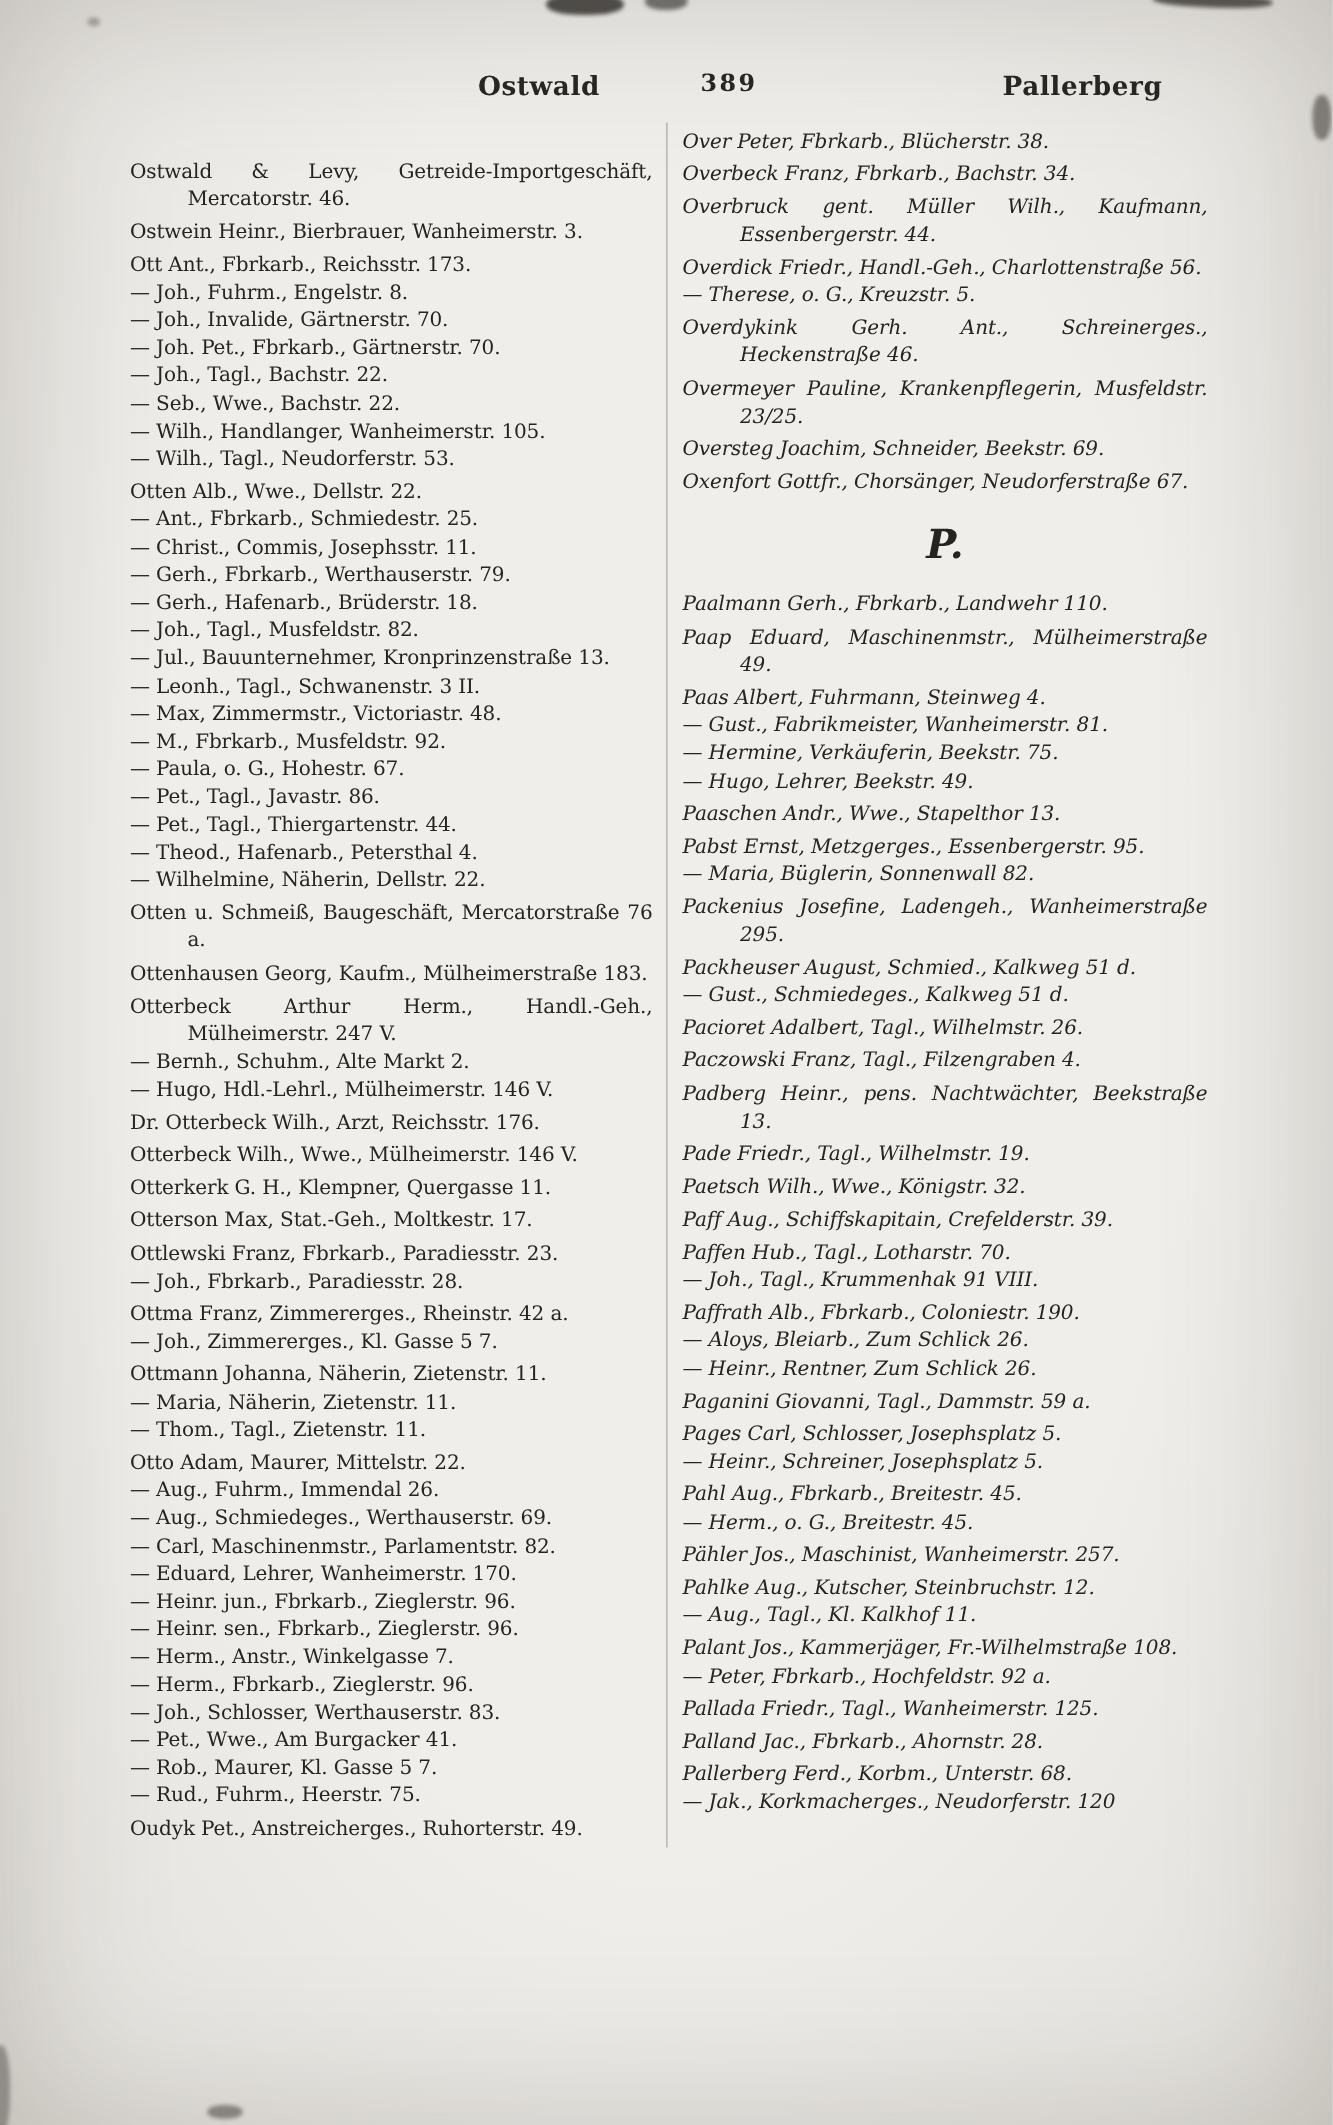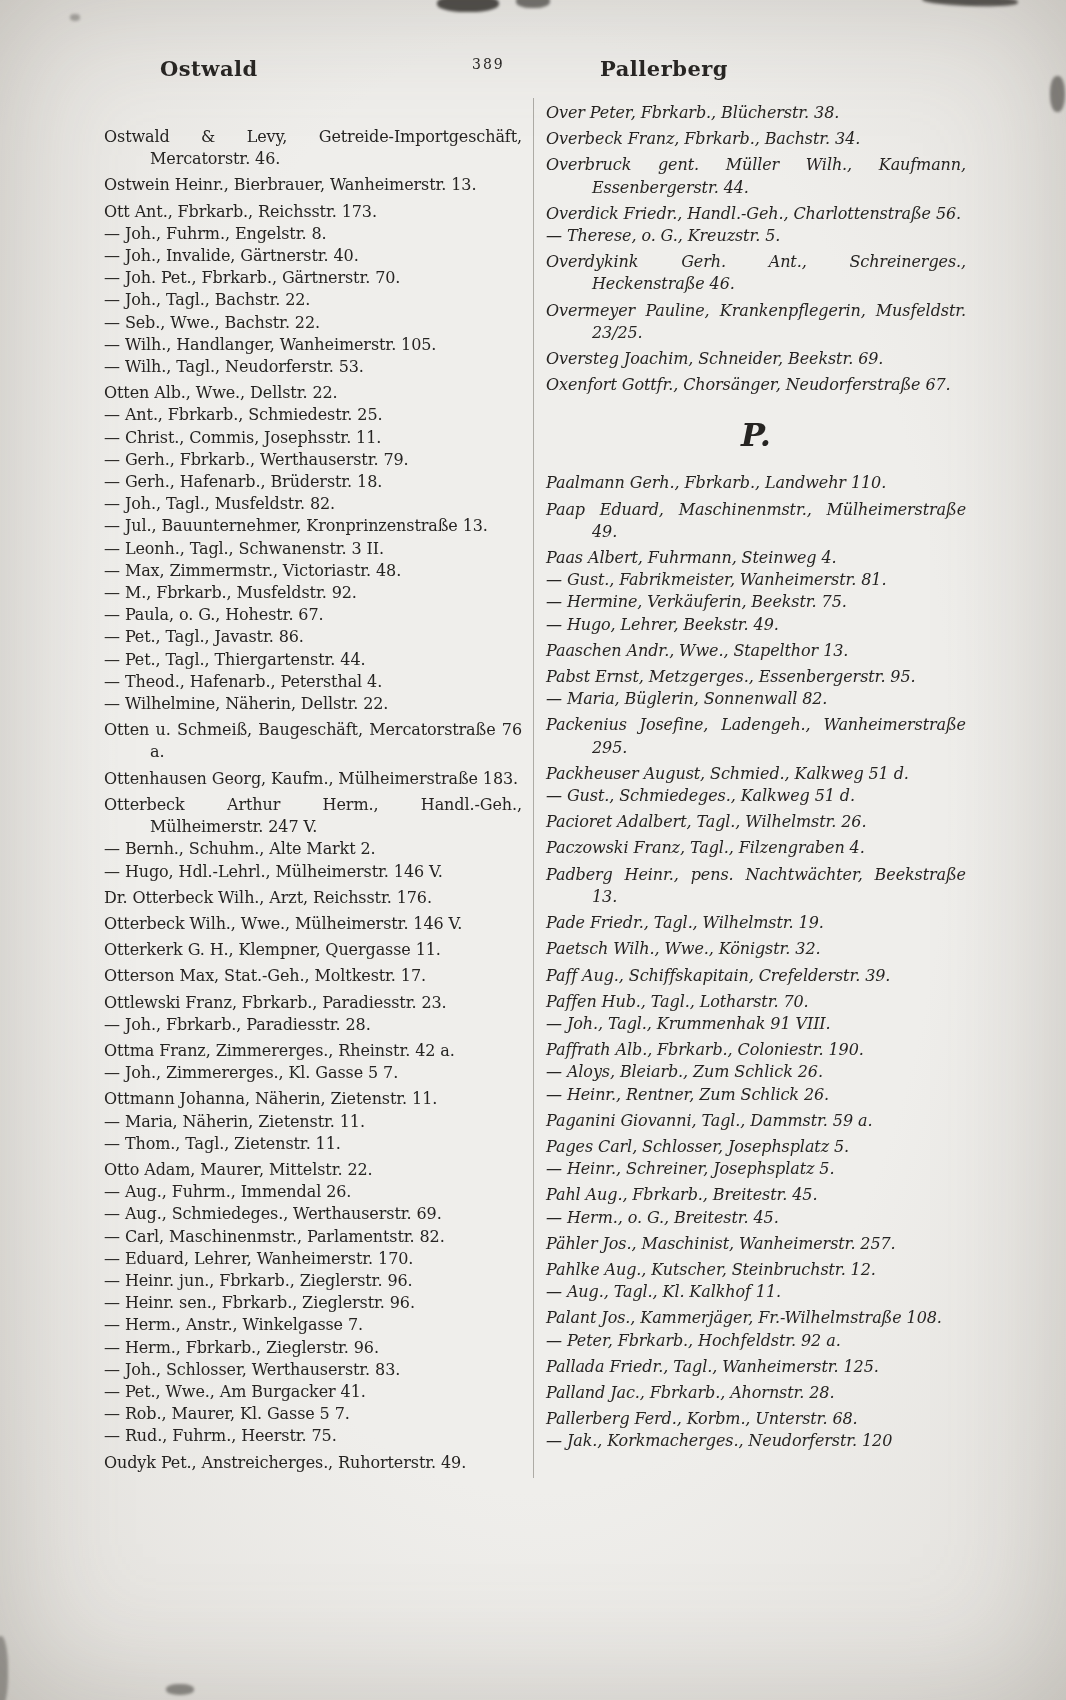--- a/index.html
+++ b/index.html
@@ -20,23 +20,23 @@
   .smudge { position: absolute; background: #2e2c29; border-radius: 45%; filter: blur(1.6px); }
   .s1 { left: 437px; top: -5px;  width: 62px; height: 17px; opacity: .85; }
   .s2 { left: 516px; top: -6px;  width: 34px; height: 14px; opacity: .65; }
   .s3 { left: 922px; top: -5px;  width: 96px; height: 11px; opacity: .8; transform: rotate(2deg); }
   .s4 { left: 1050px; top: 76px; width: 15px; height: 36px; opacity: .55; }
   .s5 { left: 166px; top: 1684px; width: 28px; height: 11px; opacity: .5; }
   .s6 { left: -7px;  top: 1636px; width: 15px; height: 72px; opacity: .4; }
   .s7 { left: 70px;  top: 14px;  width: 10px; height: 7px;  opacity: .35; }
 
   .header { position: absolute; top: 56px; left: 0; width: 100%; height: 30px; }
-  .hdr { position: absolute; font-weight: bold; font-size: 21px; letter-spacing: .5px; text-align: left; }
+  .hdr { position: absolute; font-weight: bold; font-size: 21px; letter-spacing: .5px; text-align: right; }
   .hdr-left  { left: 160px; width: 320px; }
-  .hdr-num   { left: 472px; width: 110px; font-weight: normal; font-size: 14px; letter-spacing: 2px; }
+  .hdr-num   { left: 496px; width: 110px; font-weight: bold; font-size: 19px; letter-spacing: 2px; }
   .hdr-right { left: 600px; width: 330px; }
 
   .divider { position: absolute; left: 533px; top: 98px; width: 1px; height: 1380px; background: #9c9a94; opacity: .8; }
 
   .col { position: absolute; top: 102px; }
   .col-left  { left: 104px; width: 418px; margin-top: 24px; }
   .col-right { left: 546px; width: 420px; font-style: italic; }
 
   .entry {
     margin: 0;
@@ -75,27 +75,27 @@
     <span class="hdr hdr-num">389</span>
     <span class="hdr hdr-right">Pallerberg</span>
   </div>
 
   <div class="divider"></div>
 
   <div class="col col-left">
 
       <p class="entry">Ostwald &amp; Levy, Getreide-Importgeschäft, Mercatorstr. 46.</p>
 
-      <p class="entry gap">Ostwein Heinr., Bierbrauer, Wanheimerstr. 13.</p>
+      <p class="entry gap">Ostwein Heinr., Bierbrauer, Wanheimerstr. 3.</p>
 
       <p class="entry gap">Ott Ant., Fbrkarb., Reichsstr. 173.</p>
 
       <p class="entry">— Joh., Fuhrm., Engelstr. 8.</p>
 
-      <p class="entry">— Joh., Invalide, Gärtnerstr. 40.</p>
+      <p class="entry">— Joh., Invalide, Gärtnerstr. 70.</p>
 
       <p class="entry">— Joh. Pet., Fbrkarb., Gärtnerstr. 70.</p>
 
       <p class="entry">— Joh., Tagl., Bachstr. 22.</p>
 
       <p class="entry">— Seb., Wwe., Bachstr. 22.</p>
 
       <p class="entry">— Wilh., Handlanger, Wanheimerstr. 105.</p>
 
       <p class="entry">— Wilh., Tagl., Neudorferstr. 53.</p>

